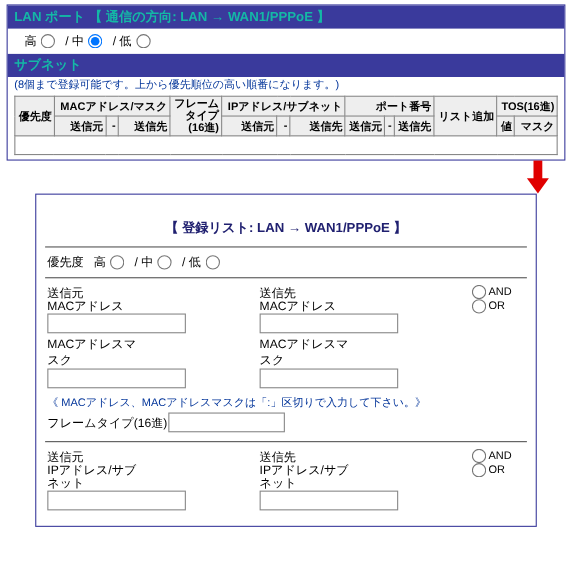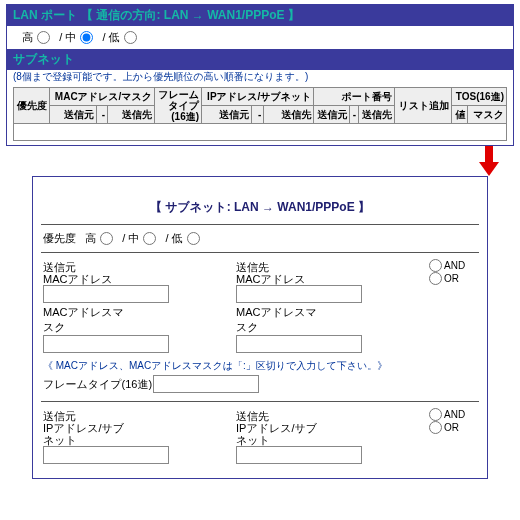--- a/index.html
+++ b/index.html
@@ -88,21 +88,21 @@
 <div class="arrow-wrap">
     <div class="arrow">
       <div class="shaft"></div>
       <div class="head"></div>
     </div>
   </div>
 
 <div class="editor">
   <h3>
     <br>
-    <span>【 サブネット: LAN → WAN1/PPPoE 】</span>
+    <span>【 登録リスト: LAN → WAN1/PPPoE 】</span>
   </h3>
 
   <div class="sec">
     <span>優先度</span>&nbsp;&nbsp;
     <span class="inline-radio">
         <span>高</span>
         <input type="radio" name="p" style="">
       </span> /
     <span class="inline-radio">
         <span>中</span>

